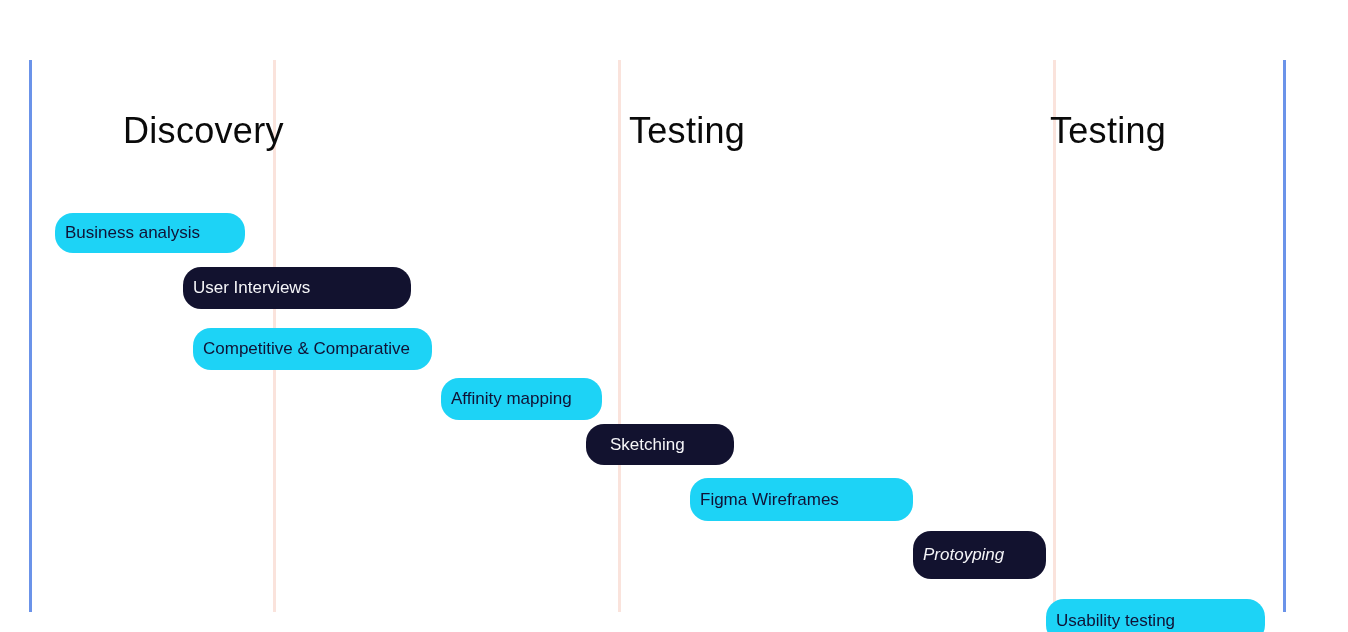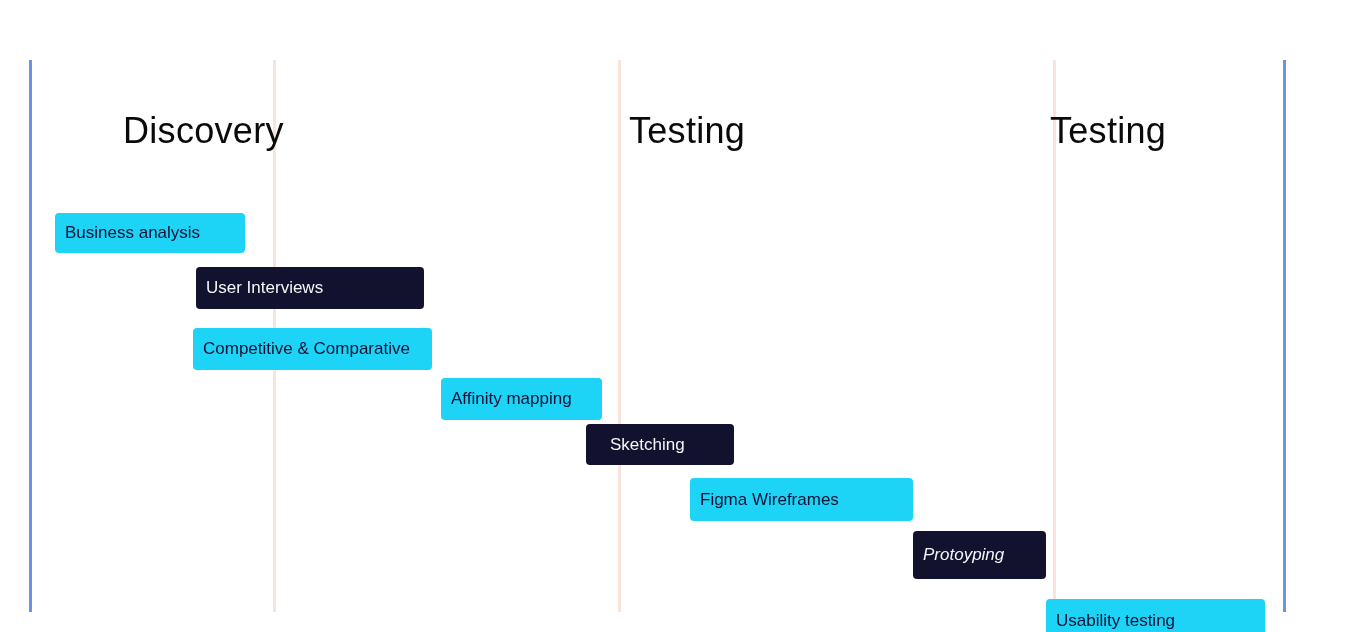--- a/index.html
+++ b/index.html
@@ -30,21 +30,21 @@
     color: #0a0a0a;
     z-index: 3;
     white-space: nowrap;
   }
   .task-bar {
     position: absolute;
     box-sizing: border-box;
     display: flex;
     align-items: center;
     padding-left: 10px;
-    border-radius: 4px;
+    border-radius: 18px;
     z-index: 2;
     font-size: 17px;
     white-space: nowrap;
   }
   .task-bar.task_cyan  { background: var(--task-cyan);  color: var(--label-on-cyan); }
   .task-bar.task_navy  { background: var(--task-navy);  color: var(--label-on-navy); }
   .task-label { pointer-events: none; }
 </style>
 </head>
 <body>
@@ -54,21 +54,21 @@
   <h2 class="phase-header" style="left: 621px; color: rgb(10, 10, 10);">Testing</h2>
   <h2 class="phase-header" style="left: 1042px; color: rgb(10, 10, 10);">Testing</h2>
 <div class="vline" style="left: 29px; top: 60px; height: 552px; width: 3px; background: rgb(107, 147, 233);"></div>
     <div class="vline" style="left: 273px; top: 60px; height: 552px; width: 3px; background: rgb(250, 227, 220);"></div>
     <div class="vline" style="left: 618px; top: 60px; height: 552px; width: 3px; background: rgb(250, 227, 220);"></div>
     <div class="vline" style="left: 1053px; top: 60px; height: 552px; width: 3px; background: rgb(250, 227, 220);"></div>
     <div class="vline" style="left: 1283px; top: 60px; height: 552px; width: 3px; background: rgb(107, 147, 233);"></div>
     <div class="task-bar task_cyan" style="left: 55px; top: 213px; width: 190px; height: 40px;">
       <span class="task-label">Business analysis</span>
     </div>
-    <div class="task-bar task_navy" style="left: 196px; top: 267px; width: 228px; height: 42px;">
+    <div class="task-bar task_navy" style="left: 183px; top: 267px; width: 228px; height: 42px;">
       <span class="task-label">User Interviews</span>
     </div>
     <div class="task-bar task_cyan" style="left: 193px; top: 328px; width: 239px; height: 42px;">
       <span class="task-label">Competitive &amp; Comparative</span>
     </div>
     <div class="task-bar task_cyan" style="left: 427px; top: 378px; width: 161px; height: 42px; margin-left: 14px;">
       <span class="task-label">Affinity mapping</span>
     </div>
     <div class="task-bar task_navy" style="left: 586px; top: 424px; width: 148px; height: 41px; padding-left: 24px;">
       <span class="task-label">Sketching</span>

